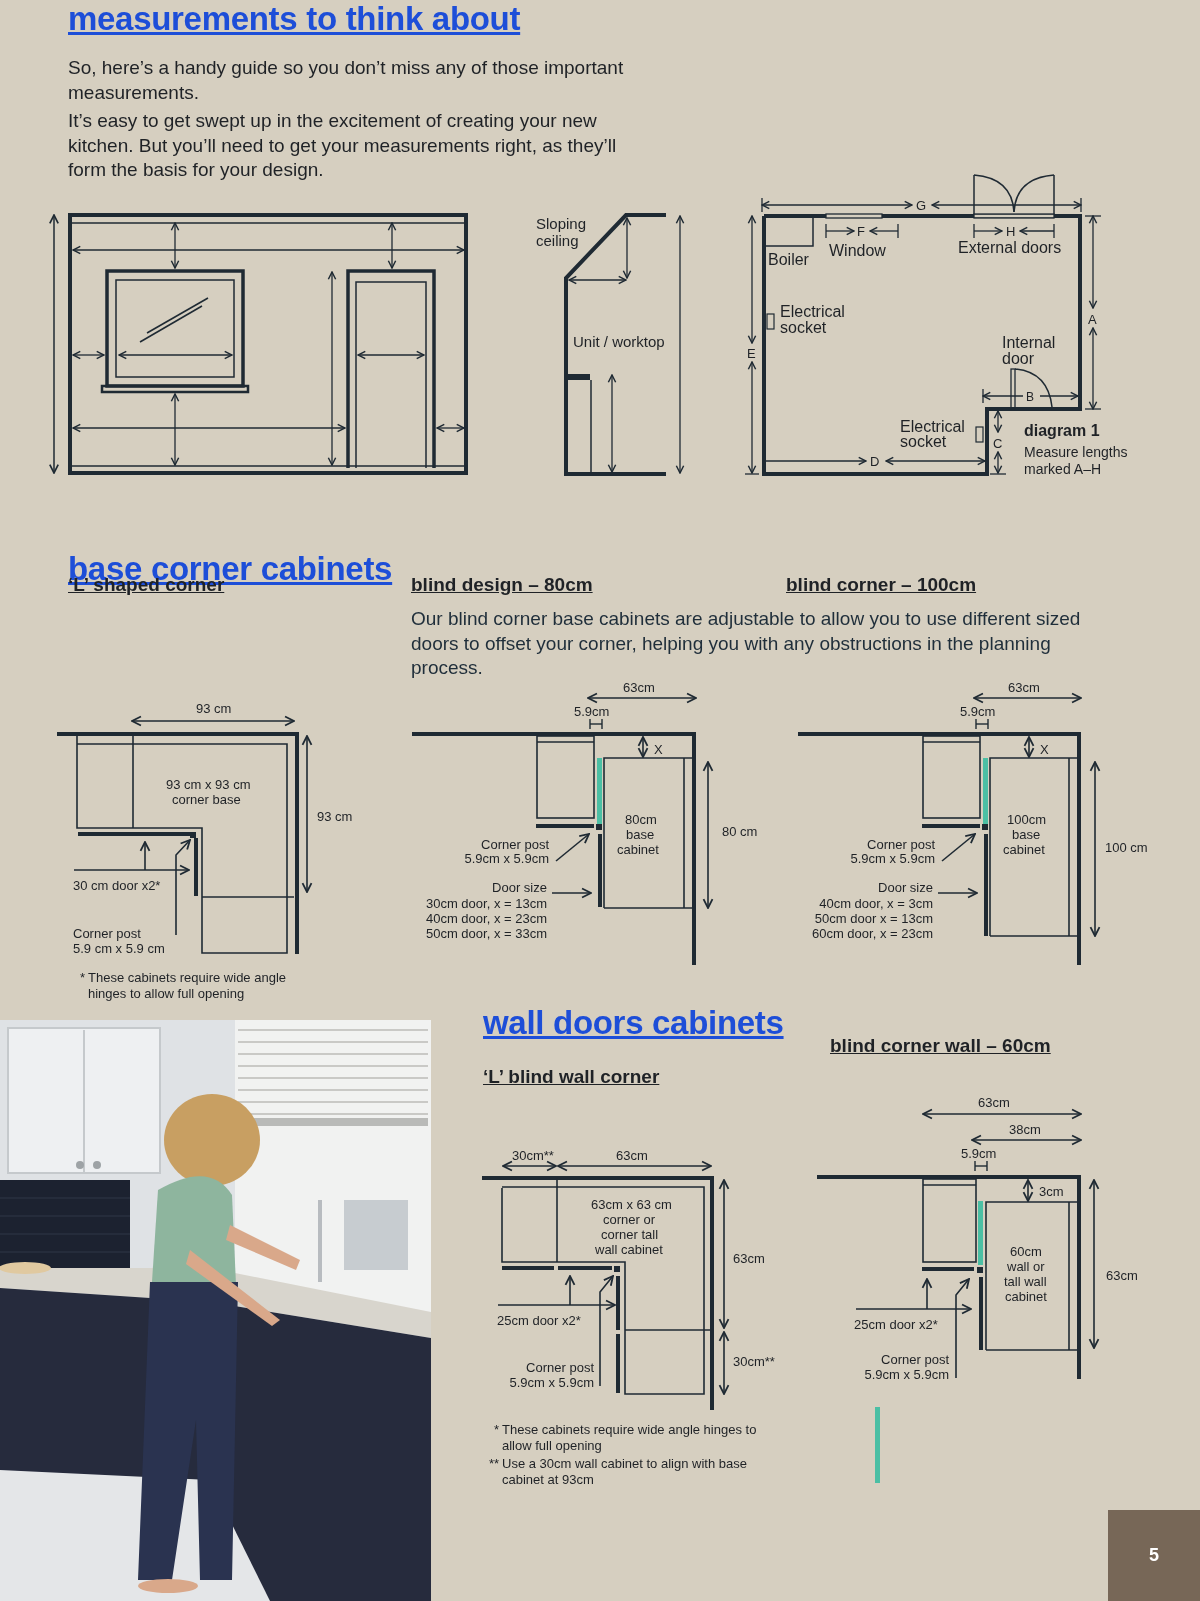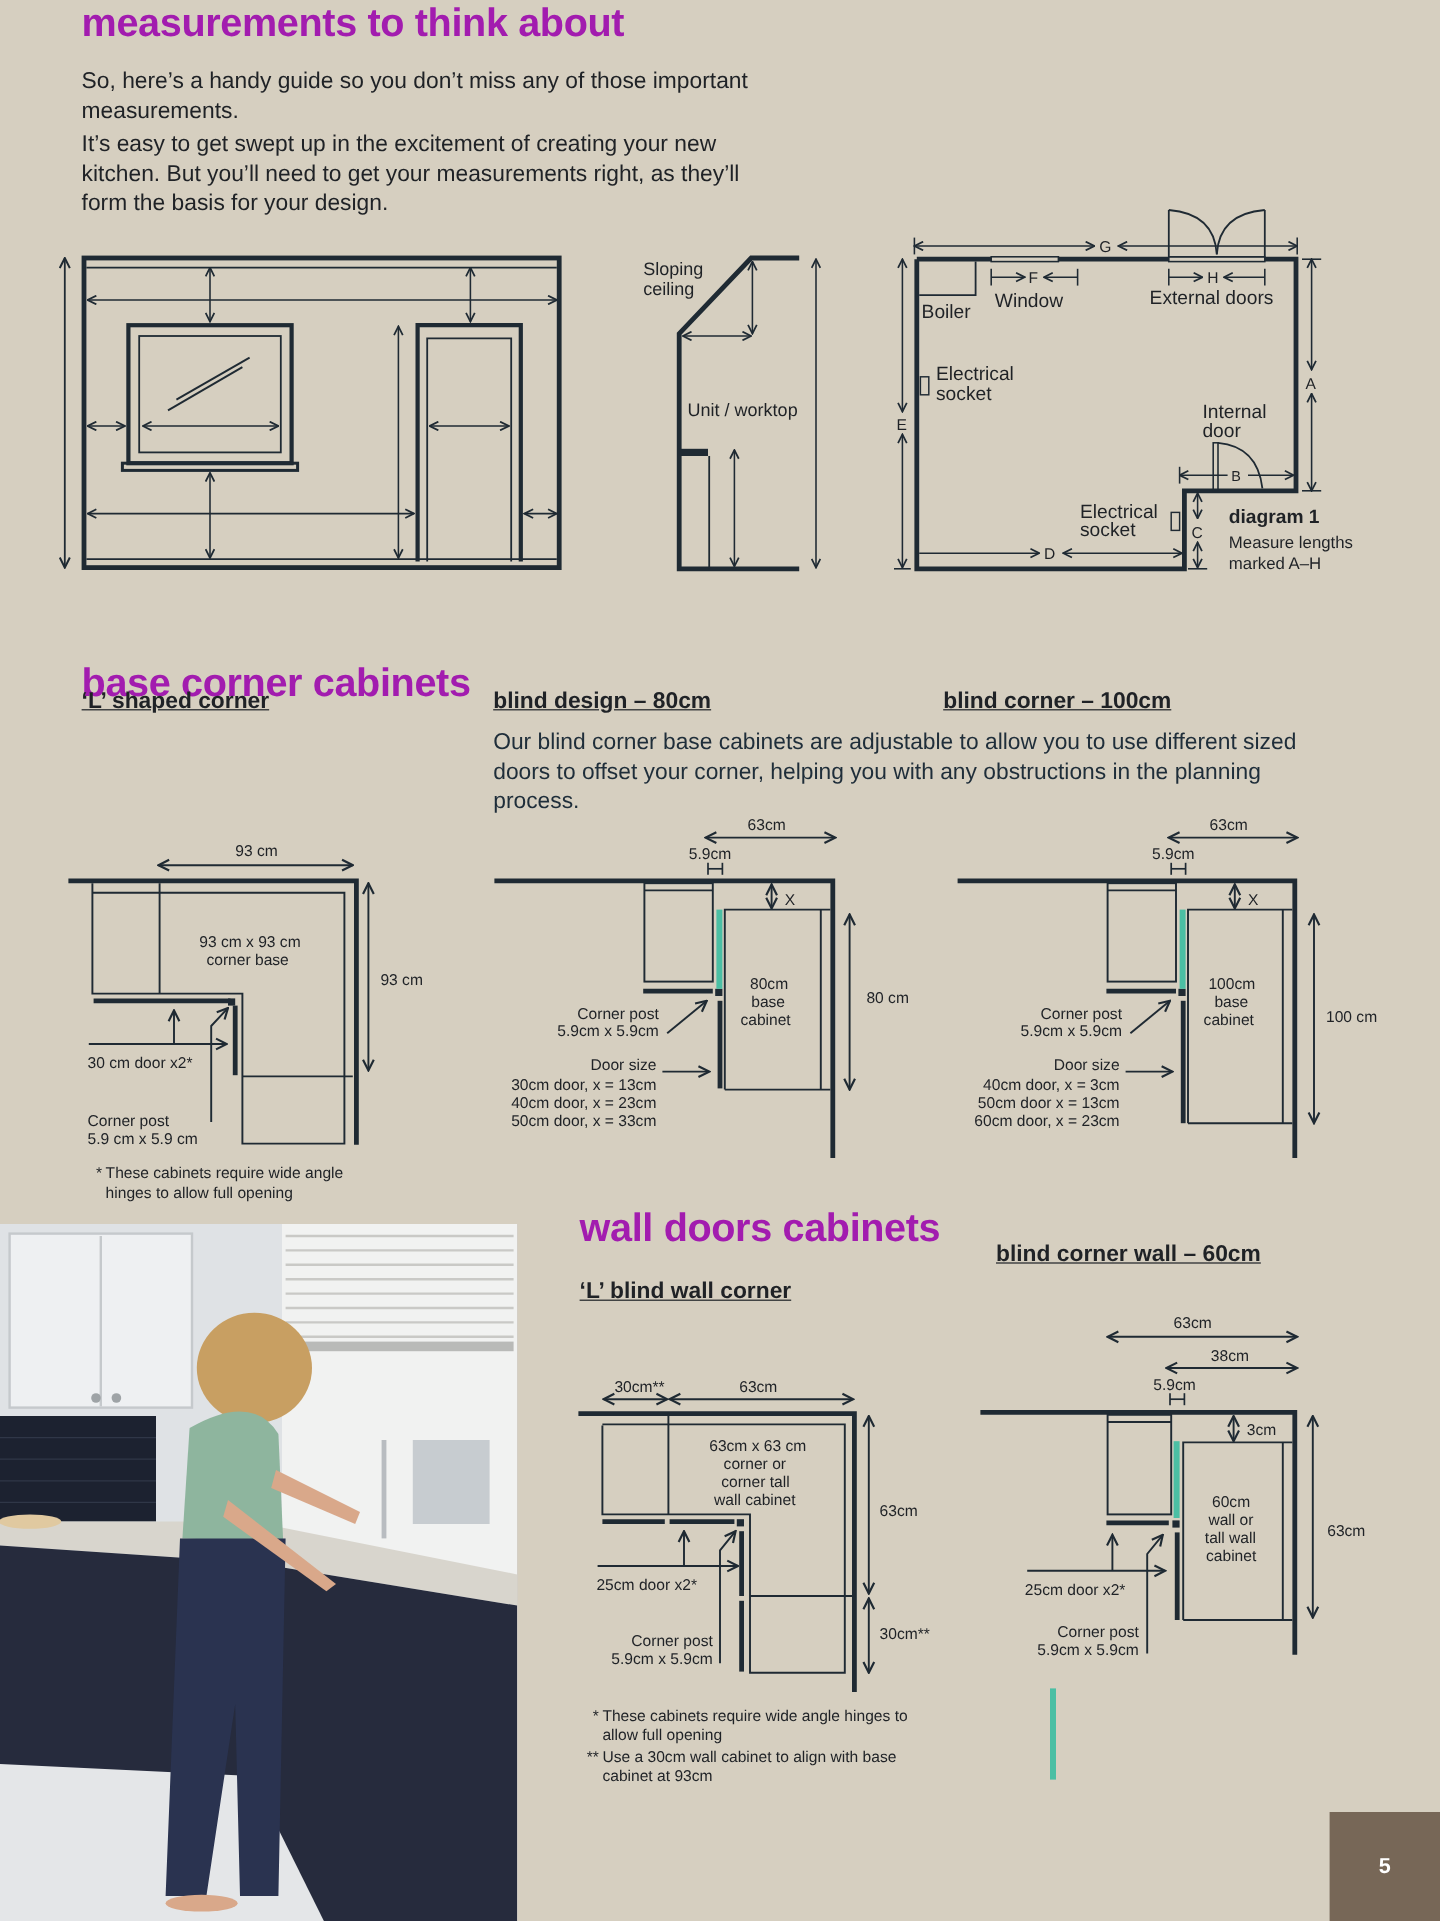--- a/index.html
+++ b/index.html
@@ -3,21 +3,21 @@
 <meta charset="utf-8">
 <style>
   html, body { margin: 0; padding: 0; }
   body {
     width: 1200px; height: 1601px; position: relative; overflow: hidden;
     background: #d6cfc0;
     font-family: "Liberation Sans", "DejaVu Sans", sans-serif;
     color: #1f2226;
   }
   .abs { position: absolute; }
-  .h1 { color: #a21caf; font-weight: bold; font-size: 33px; letter-spacing: -0.3px; margin: 0; white-space: nowrap; }
+  .h1 { color: #1d4ed8; font-weight: bold; font-size: 33px; letter-spacing: -0.3px; margin: 0; white-space: nowrap; text-decoration: underline; }
   .h2 { color: #1f2226; font-weight: bold; font-size: 19px; margin: 0; white-space: nowrap; text-decoration: underline; }
   .intro { font-size: 19px; line-height: 24.5px; color: #1f2226; width: 560px; }
   .intro p { margin: 0 0 4px 0; }
   .lead { font-size: 19px; line-height: 24.5px; color: #1f2e3a; width: 700px; }
   .note { font-size: 13px; line-height: 15.5px; color: #1f2226; }
   .note .row { display: flex; }
   .note .mk { width: 12px; flex: none; text-align: right; padding-right: 3px; }
   svg { position: absolute; overflow: visible; }
   svg text { font-family: "Liberation Sans", "DejaVu Sans", sans-serif; fill: #1f2226; }
   .ln { stroke: #1f2a33; fill: none; }

